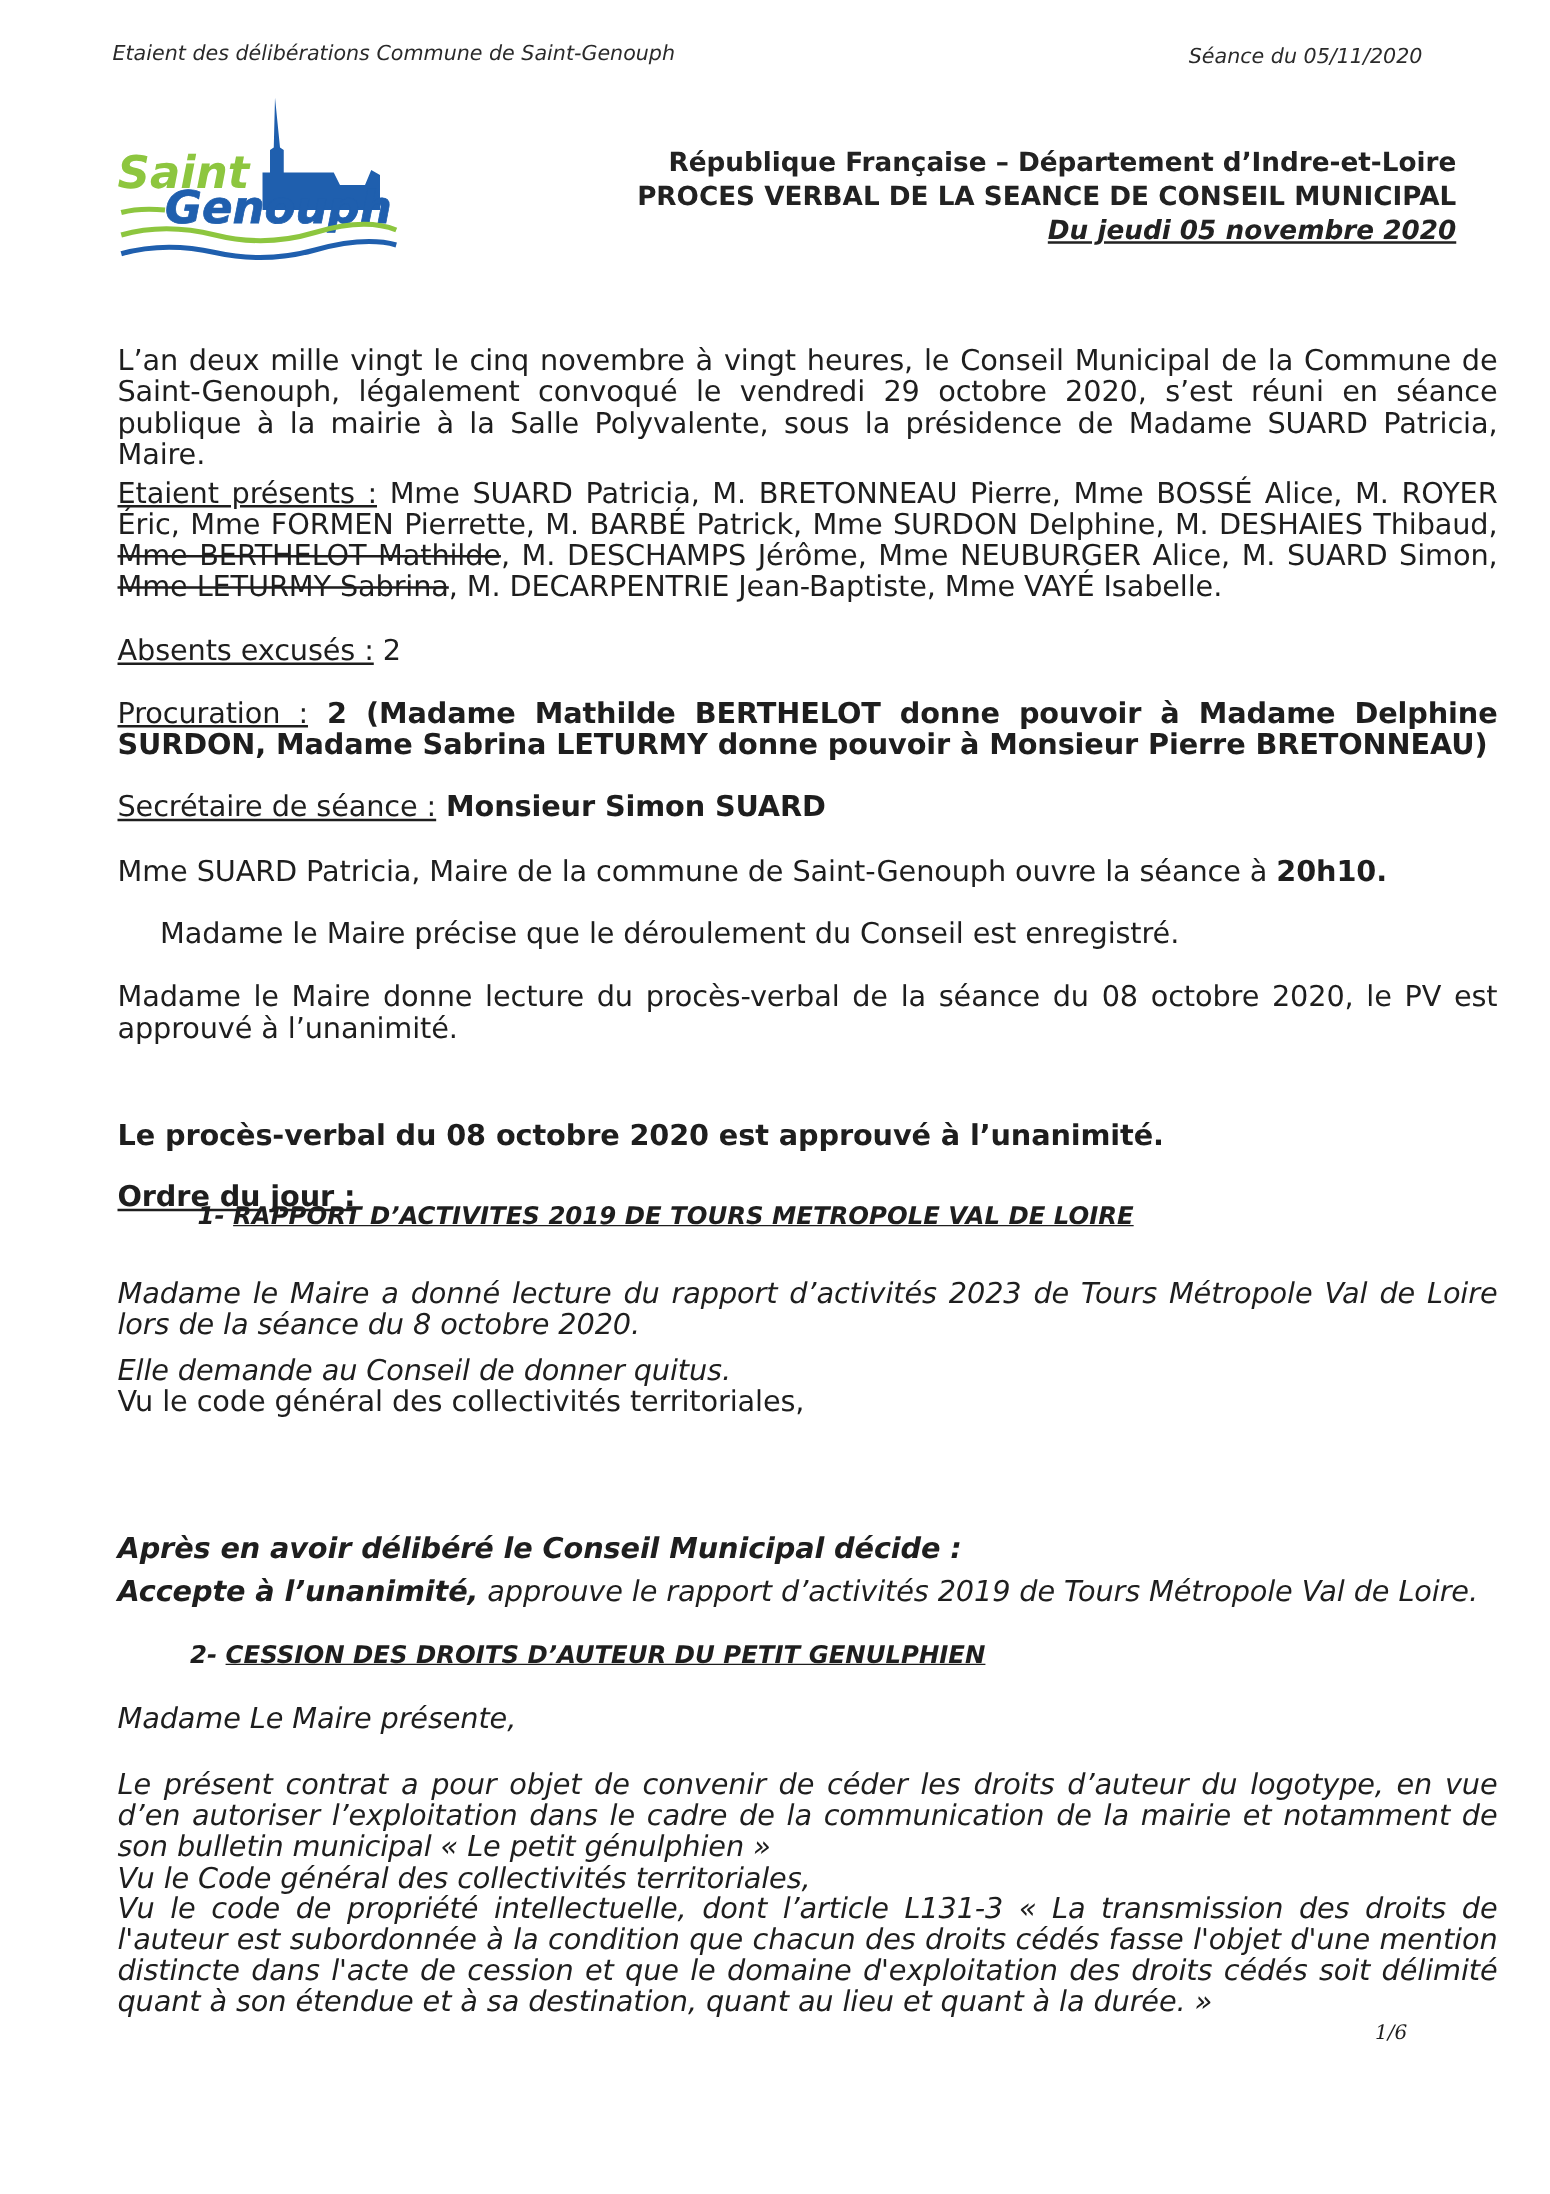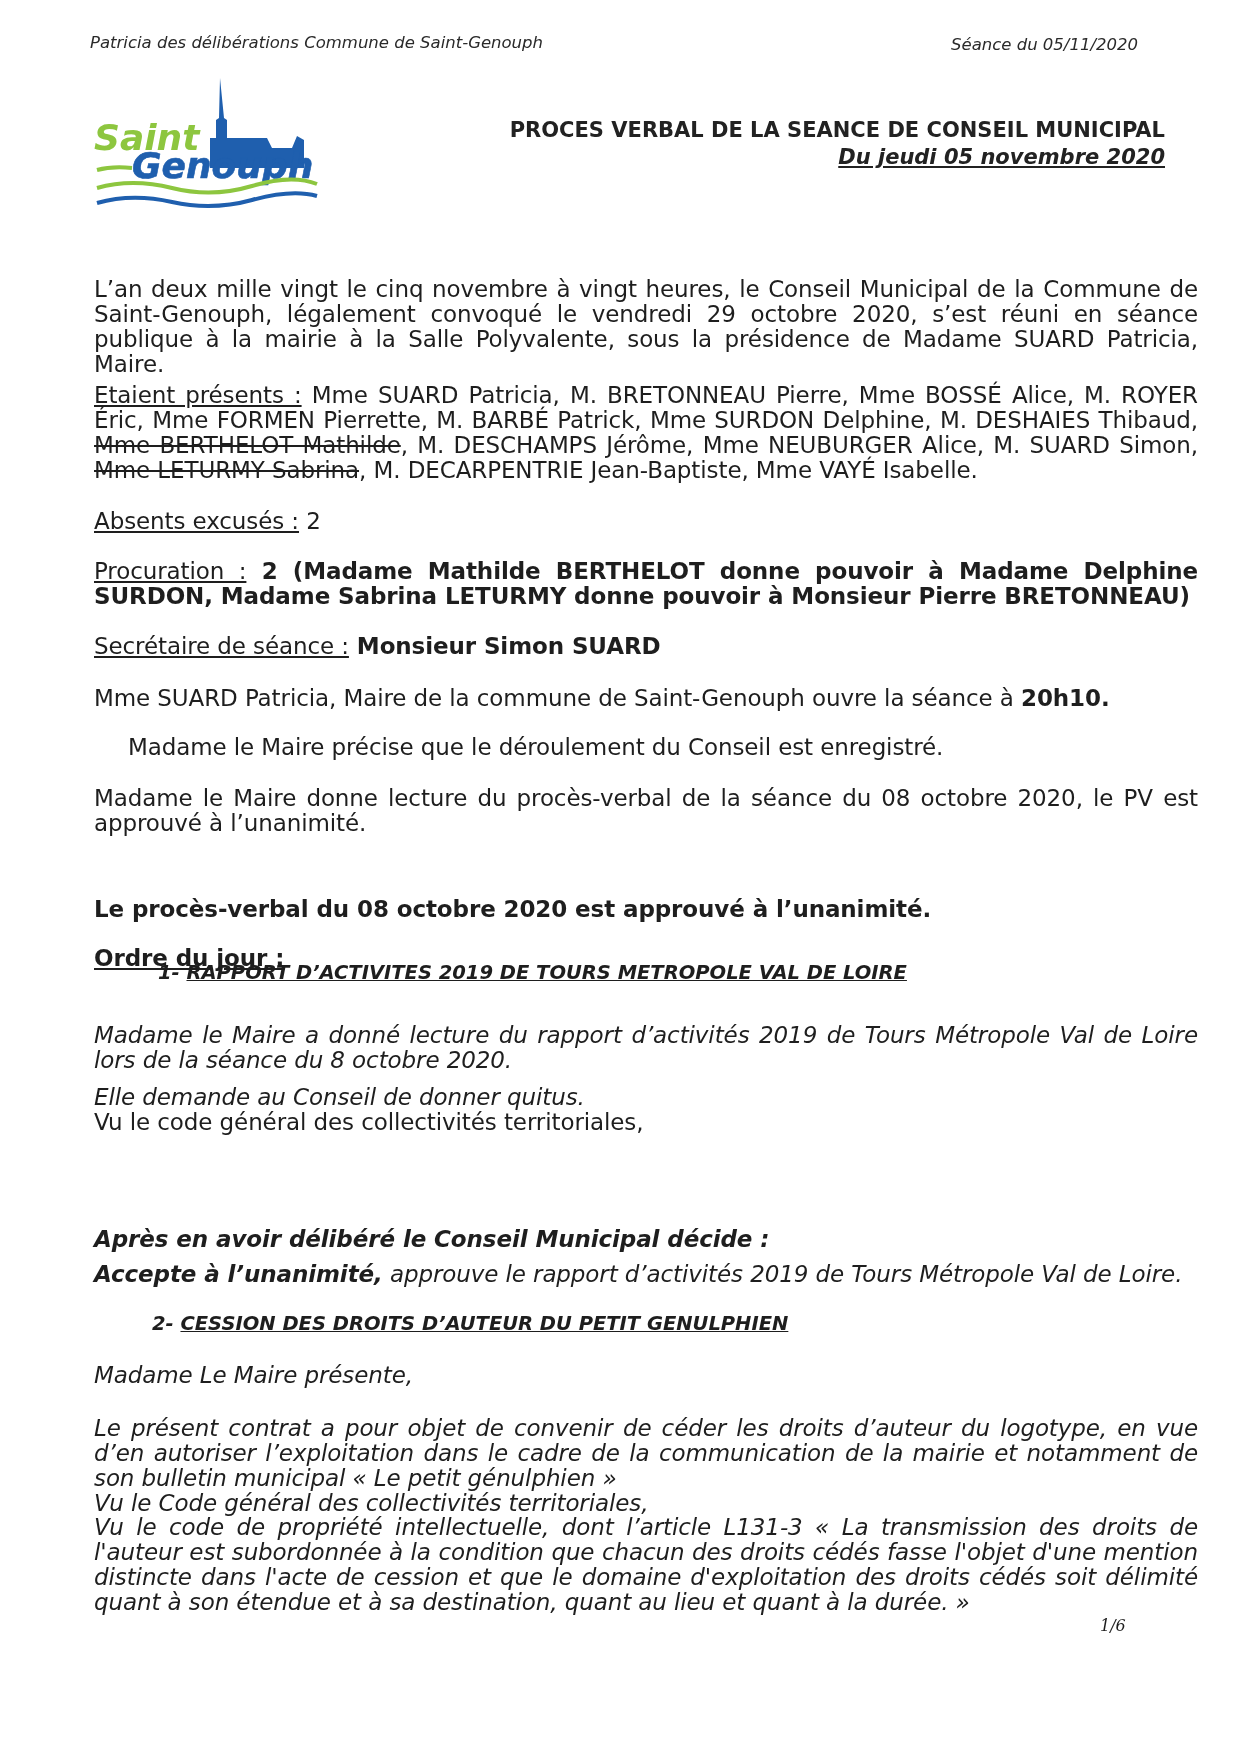--- a/index.html
+++ b/index.html
@@ -17,36 +17,37 @@
   .it { font-style: italic; }
   .strike { text-decoration: line-through; }
   .item-head { font-weight: bold; font-style: italic; font-size: 19.5px; }
   .item-head .t { text-decoration: underline; }
   .page-num { left: 1100px; top: 1616px; font-family: "DejaVu Serif", serif; font-style: italic; font-size: 16px; }
   .line { display: block; }
 </style>
 </head>
 <body>
 
-<div class="abs running-left">Patricia des délibérations Commune de Saint-Genouph</div>
+<div class="abs running-left">Etaient des délibérations Commune de Saint-Genouph</div>
 <div class="abs running-right">Séance du 05/11/2020</div>
 
 <div class="abs logo">
   <svg width="236" height="135" viewBox="0 0 236 135">
 
     <polygon points="128,0 132,40 135,42 135,60 175,60 180,70 200,70 205,58 212,62 212,90 118,90 118,60 124,60 124,42 127,40" fill="#1f5fae"></polygon>
     <text x="2" y="72" font-family="DejaVu Sans, sans-serif" font-weight="bold" font-style="italic" font-size="36" fill="#8dc63f">Saint</text>
     <text x="40" y="100" font-family="DejaVu Sans, sans-serif" font-weight="bold" font-style="italic" font-size="36" fill="#1f5fae" stroke="#1f5fae" stroke-width="0.6">Genouph</text>
     <path d="M5,92 Q20,88 40,90" stroke="#8dc63f" stroke-width="4" fill="none"></path>
     <path d="M5,110 Q40,100 80,110 T160,108 T225,106" stroke="#8dc63f" stroke-width="4" fill="none"></path>
     <path d="M5,125 Q40,115 80,124 T160,122 T225,118" stroke="#1f5fae" stroke-width="4" fill="none"></path>
   </svg>
 </div>
 
 <div class="abs head-block">
+  <div class="line">République Française – Département d’Indre-et-Loire</div>
   <div class="line">PROCES VERBAL DE LA SEANCE DE CONSEIL MUNICIPAL</div>
   <div class="line head-date">Du jeudi 05 novembre 2020</div>
 </div>
 
 <div class="abs para" style="top:277px;">L’an deux mille vingt le cinq novembre à vingt heures, le Conseil Municipal de la Commune de Saint-Genouph, légalement convoqué le vendredi 29 octobre 2020, s’est réuni en séance publique à la mairie à la Salle Polyvalente, sous la présidence de Madame SUARD Patricia, Maire.</div>
 
 <div class="abs para" style="top:383px;">
   <span class="ul">Etaient présents :</span><span> Mme SUARD Patricia, M. BRETONNEAU Pierre, Mme BOSSÉ Alice, M. ROYER Éric, Mme FORMEN Pierrette, M. BARBÉ Patrick, Mme SURDON Delphine, M. DESHAIES Thibaud, </span><span class="strike">Mme BERTHELOT Mathilde</span><span>, M. DESCHAMPS Jérôme, Mme NEUBURGER Alice, M. SUARD Simon, </span><span class="strike">Mme LETURMY Sabrina</span><span>, M. DECARPENTRIE Jean-Baptiste, Mme VAYÉ Isabelle.</span>
 </div>
 
@@ -72,21 +73,21 @@
 
 <div class="abs para b" style="top:859px;">Le procès-verbal du 08 octobre 2020 est approuvé à l’unanimité.</div>
 
 <div class="abs para b ul" style="top:908px; width:auto;">Ordre du jour :</div>
 
 <div class="abs item-head" style="left:158px; top:961px;">
   <span>1-</span>
   <span class="t">RAPPORT D’ACTIVITES 2019 DE TOURS METROPOLE VAL DE LOIRE</span>
 </div>
 
-<div class="abs para it" style="top:1023px;">Madame le Maire a donné lecture du rapport d’activités 2019 de Tours Métropole Val de Loire lors de la séance du 8 octobre 2020.</div>
+<div class="abs para it" style="top:1023px;">Madame le Maire a donné lecture du rapport d’activités 2023 de Tours Métropole Val de Loire lors de la séance du 8 octobre 2020.</div>
 <div class="abs para it" style="top:1085px;">Elle demande au Conseil de donner quitus.</div>
 <div class="abs para" style="top:1110px;">Vu le code général des collectivités territoriales,</div>
 
 <div class="abs para b it" style="top:1189px;">Après en avoir délibéré le Conseil Municipal décide :</div>
 
 <div class="abs para it" style="top:1262px;">
   <span class="b">Accepte à l’unanimité,</span><span> approuve le rapport d’activités 2019 de Tours Métropole Val de Loire.</span>
 </div>
 
 <div class="abs item-head" style="left:152px; top:1312px;">

